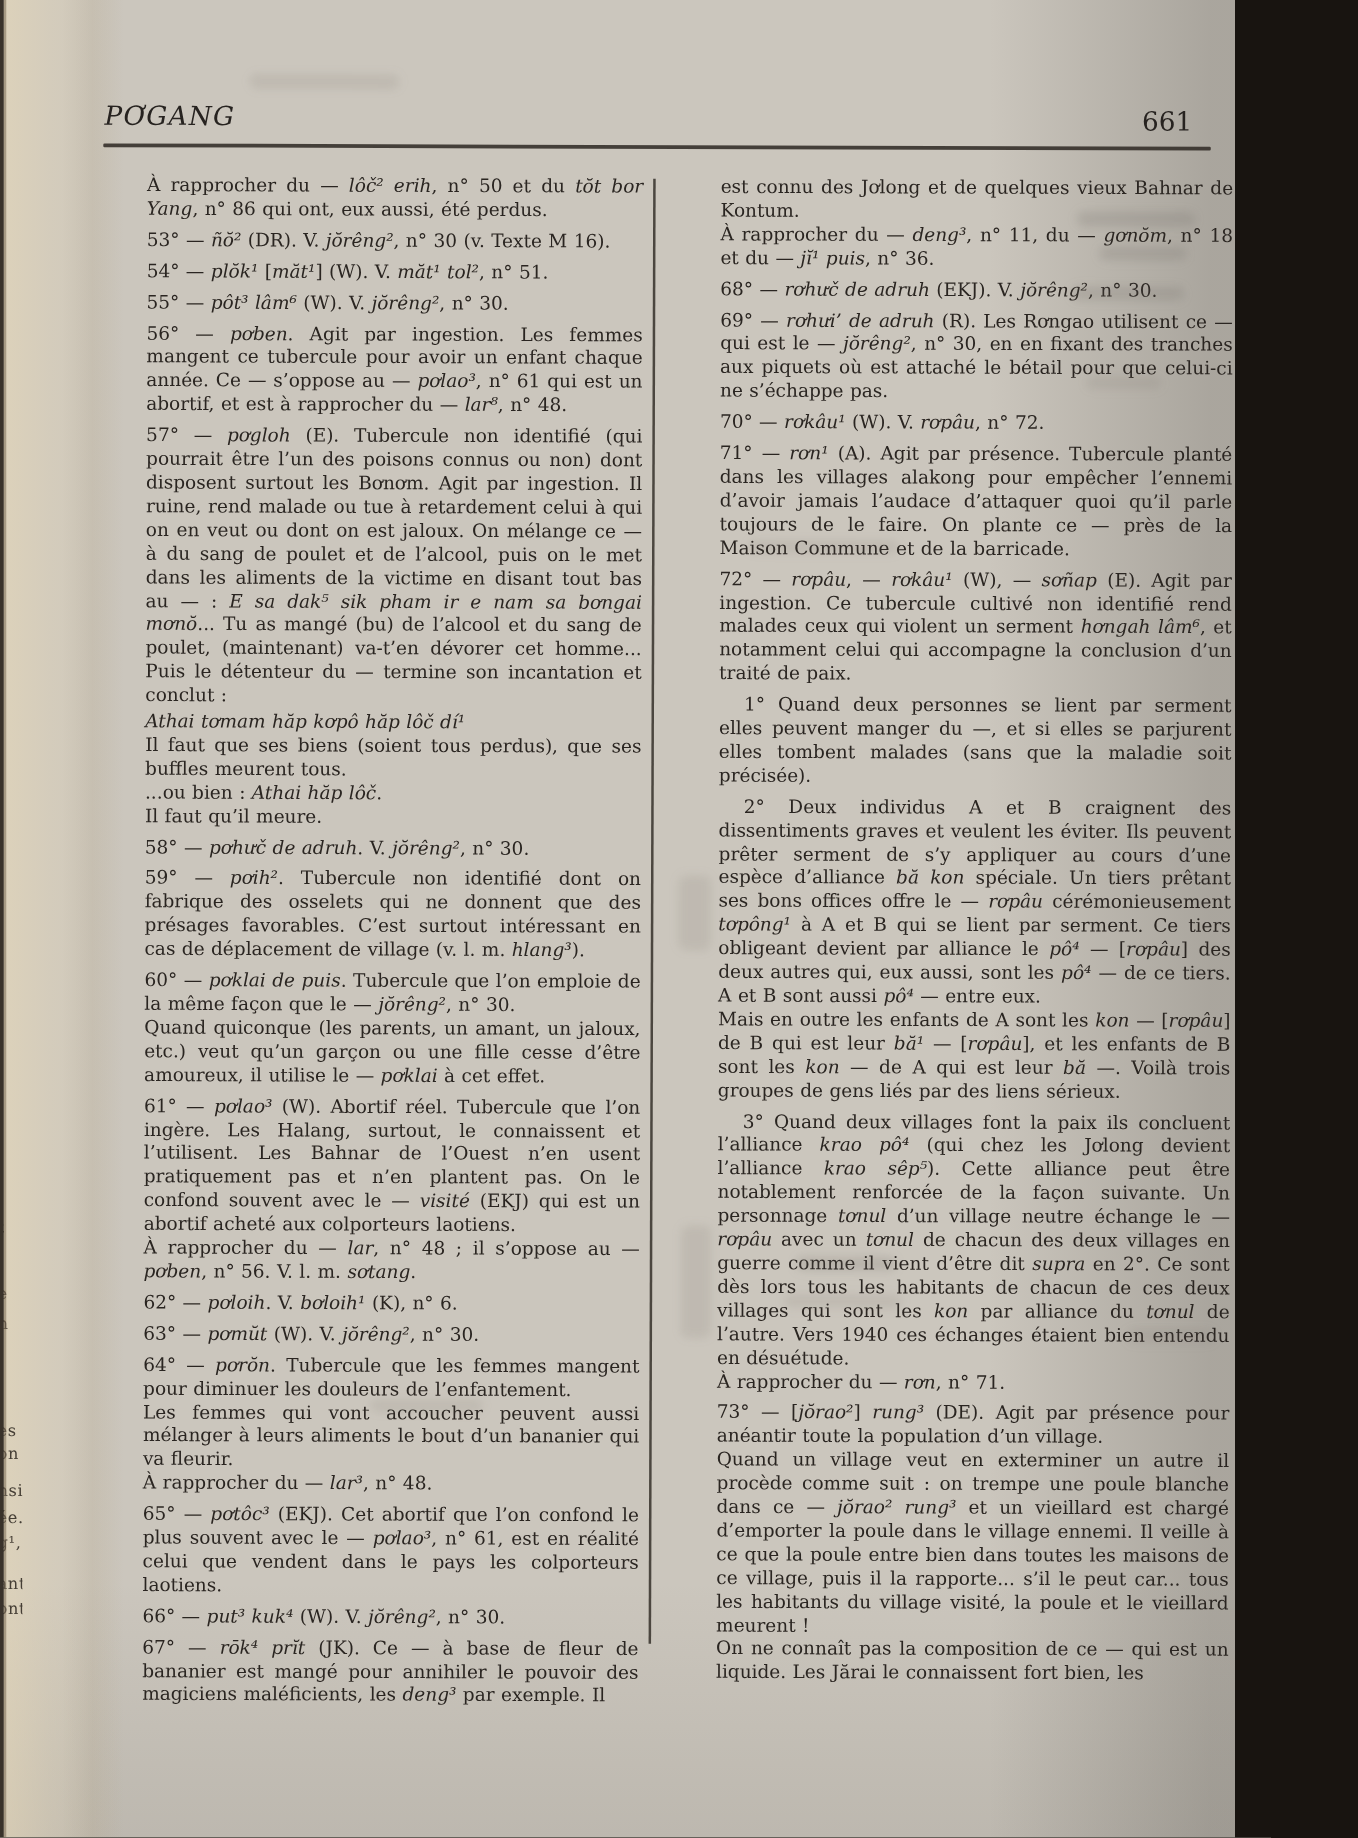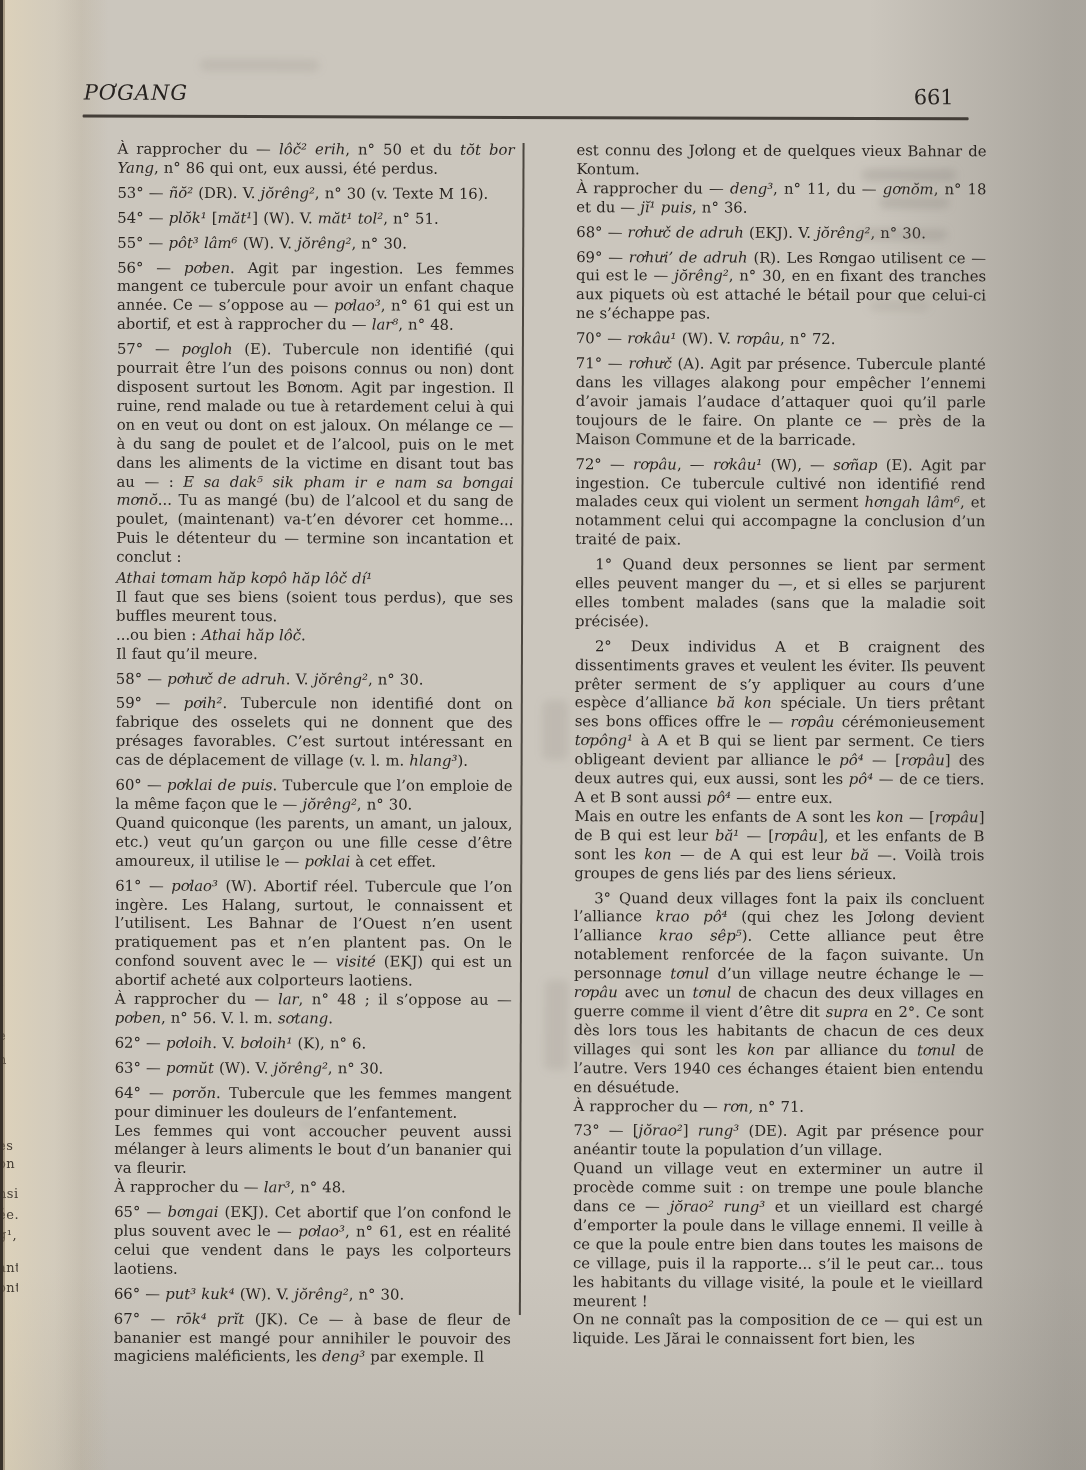--- a/index.html
+++ b/index.html
@@ -3,21 +3,21 @@
 <meta charset="utf-8">
 <style>
   :root{
     --paper:#cbc6bd;
     --ink:#2a2521;
     --rule:#35302a;
   }
   html,body{margin:0;padding:0;background:#181410;}
   .scan{
     position:relative;
-    width:1086px;height:1470px;
+    width:988px;height:1470px;
     overflow:hidden;
     background:
       linear-gradient(to right, rgba(0,0,0,0) 80%, rgba(52,50,46,0.22) 98%),
       linear-gradient(to right, rgba(236,220,184,0.55) 0%, rgba(236,220,184,0.28) 4%, rgba(236,220,184,0) 10%),
       linear-gradient(to right, rgba(0,0,0,0) 5%, rgba(110,92,62,0.10) 7.5%, rgba(0,0,0,0) 10%),
       linear-gradient(to bottom, rgba(0,0,0,0) 86%, rgba(64,60,52,0.10) 100%),
       var(--paper);
     font-family:"DejaVu Serif","Liberation Serif",serif;
     color:var(--ink);
   }
@@ -92,32 +92,32 @@
         <p class="para para--entry">59° — <i>pơih²</i>. Tubercule non identifié dont on fabrique des osselets qui ne donnent que des présages favorables. C’est surtout intéressant en cas de déplacement de village (v. l. m. <i>hlang³</i>).</p>
         <p class="para para--entry">60° — <i>pơklai de puis</i>. Tubercule que l’on emploie de la même façon que le — <i>jŏrêng²</i>, n° 30.</p>
         <p class="para para--cont">Quand quiconque (les parents, un amant, un jaloux, etc.) veut qu’un garçon ou une fille cesse d’être amoureux, il utilise le — <i>pơklai</i> à cet effet.</p>
         <p class="para para--entry">61° — <i>pơlao³</i> (W). Abortif réel. Tubercule que l’on ingère. Les Halang, surtout, le connaissent et l’utilisent. Les Bahnar de l’Ouest n’en usent pratiquement pas et n’en plantent pas. On le confond souvent avec le — <i>visité</i> (EKJ) qui est un abortif acheté aux colporteurs laotiens.</p>
         <p class="para para--cont">À rapprocher du — <i>lar</i>, n° 48 ; il s’oppose au — <i>pơben</i>, n° 56. V. l. m. <i>sơtang</i>.</p>
         <p class="para para--entry">62° — <i>pơloih</i>. V. <i>bơloih¹</i> (K), n° 6.</p>
         <p class="para para--entry">63° — <i>pơmŭt</i> (W). V. <i>jŏrêng²</i>, n° 30.</p>
         <p class="para para--entry">64° — <i>pơrŏn</i>. Tubercule que les femmes mangent pour diminuer les douleurs de l’enfantement.</p>
         <p class="para para--cont">Les femmes qui vont accoucher peuvent aussi mélanger à leurs aliments le bout d’un bananier qui va fleurir.</p>
         <p class="para para--cont">À rapprocher du — <i>lar³</i>, n° 48.</p>
-        <p class="para para--entry">65° — <i>bơngai</i> (EKJ). Cet abortif que l’on confond le plus souvent avec le — <i>pơlao³</i>, n° 61, est en réalité celui que vendent dans le pays les colporteurs laotiens.</p>
+        <p class="para para--entry">65° — <i>pơtôc³</i> (EKJ). Cet abortif que l’on confond le plus souvent avec le — <i>pơlao³</i>, n° 61, est en réalité celui que vendent dans le pays les colporteurs laotiens.</p>
         <p class="para para--entry">66° — <i>put³ kuk⁴</i> (W). V. <i>jŏrêng²</i>, n° 30.</p>
         <p class="para para--entry">67° — <i>rōk⁴ prĭt</i> (JK). Ce — à base de fleur de bananier est mangé pour annihiler le pouvoir des magiciens maléficients, les <i>deng³</i> par exemple. Il</p>
       </div>
     <div class="divider"></div>
     <div class="col col-right">
         <p class="para para--cont">est connu des Jơlong et de quelques vieux Bahnar de Kontum.</p>
         <p class="para para--cont">À rapprocher du — <i>deng³</i>, n° 11, du — <i>gơnŏm</i>, n° 18 et du — <i>jĭ¹ puis</i>, n° 36.</p>
         <p class="para para--entry">68° — <i>rơhưč de adruh</i> (EKJ). V. <i>jŏrêng²</i>, n° 30.</p>
         <p class="para para--entry">69° — <i>rơhưi’ de adruh</i> (R). Les Rơngao utilisent ce — qui est le — <i>jŏrêng²</i>, n° 30, en en fixant des tranches aux piquets où est attaché le bétail pour que celui-ci ne s’échappe pas.</p>
         <p class="para para--entry">70° — <i>rơkâu¹</i> (W). V. <i>rơpâu</i>, n° 72.</p>
-        <p class="para para--entry">71° — <i>rơhưč</i> (A). Agit par présence. Tubercule planté dans les villages alakong pour empêcher l’ennemi d’avoir jamais l’audace d’attaquer quoi qu’il parle toujours de le faire. On plante ce — près de la Maison Commune et de la barricade.</p>
+        <p class="para para--entry">71° — <i>rơn¹</i> (A). Agit par présence. Tubercule planté dans les villages alakong pour empêcher l’ennemi d’avoir jamais l’audace d’attaquer quoi qu’il parle toujours de le faire. On plante ce — près de la Maison Commune et de la barricade.</p>
         <p class="para para--entry">72° — <i>rơpâu</i>, — <i>rơkâu¹</i> (W), — <i>sơñap</i> (E). Agit par ingestion. Ce tubercule cultivé non identifié rend malades ceux qui violent un serment <i>hơngah lâm⁶</i>, et notamment celui qui accompagne la conclusion d’un traité de paix.</p>
         <p class="para para--sub">1° Quand deux personnes se lient par serment elles peuvent manger du —, et si elles se parjurent elles tombent malades (sans que la maladie soit précisée).</p>
         <p class="para para--sub">2° Deux individus A et B craignent des dissentiments graves et veulent les éviter. Ils peuvent prêter serment de s’y appliquer au cours d’une espèce d’alliance <i>bă kon</i> spéciale. Un tiers prêtant ses bons offices offre le — <i>rơpâu</i> cérémonieusement <i>tơpông¹</i> à A et B qui se lient par serment. Ce tiers obligeant devient par alliance le <i>pô⁴</i> — [<i>rơpâu</i>] des deux autres qui, eux aussi, sont les <i>pô⁴</i> — de ce tiers. A et B sont aussi <i>pô⁴</i> — entre eux.</p>
         <p class="para para--cont">Mais en outre les enfants de A sont les <i>kon</i> — [<i>rơpâu</i>] de B qui est leur <i>bă¹</i> — [<i>rơpâu</i>], et les enfants de B sont les <i>kon</i> — de A qui est leur <i>bă</i> —. Voilà trois groupes de gens liés par des liens sérieux.</p>
         <p class="para para--sub">3° Quand deux villages font la paix ils concluent l’alliance <i>krao pô⁴</i> (qui chez les Jơlong devient l’alliance <i>krao sêp⁵</i>). Cette alliance peut être notablement renforcée de la façon suivante. Un personnage <i>tơnul</i> d’un village neutre échange le — <i>rơpâu</i> avec un <i>tơnul</i> de chacun des deux villages en guerre comme il vient d’être dit <i>supra</i> en 2°. Ce sont dès lors tous les habitants de chacun de ces deux villages qui sont les <i>kon</i> par alliance du <i>tơnul</i> de l’autre. Vers 1940 ces échanges étaient bien entendu en désuétude.</p>
         <p class="para para--cont">À rapprocher du — <i>rơn</i>, n° 71.</p>
         <p class="para para--entry">73° — [<i>jŏrao²</i>] <i>rung³</i> (DE). Agit par présence pour anéantir toute la population d’un village.</p>
         <p class="para para--cont">Quand un village veut en exterminer un autre il procède comme suit : on trempe une poule blanche dans ce — <i>jŏrao² rung³</i> et un vieillard est chargé d’emporter la poule dans le village ennemi. Il veille à ce que la poule entre bien dans toutes les maisons de ce village, puis il la rapporte... s’il le peut car... tous les habitants du village visité, la poule et le vieillard meurent !</p>
         <p class="para para--cont">On ne connaît pas la composition de ce — qui est un liquide. Les Jărai le connaissent fort bien, les</p>
       </div>

